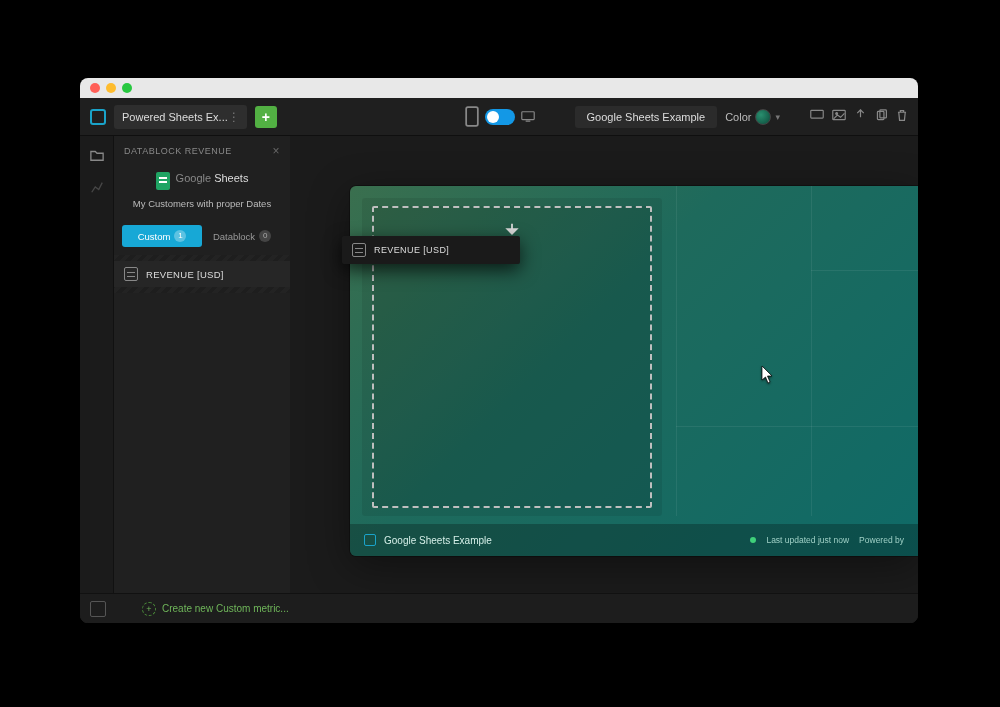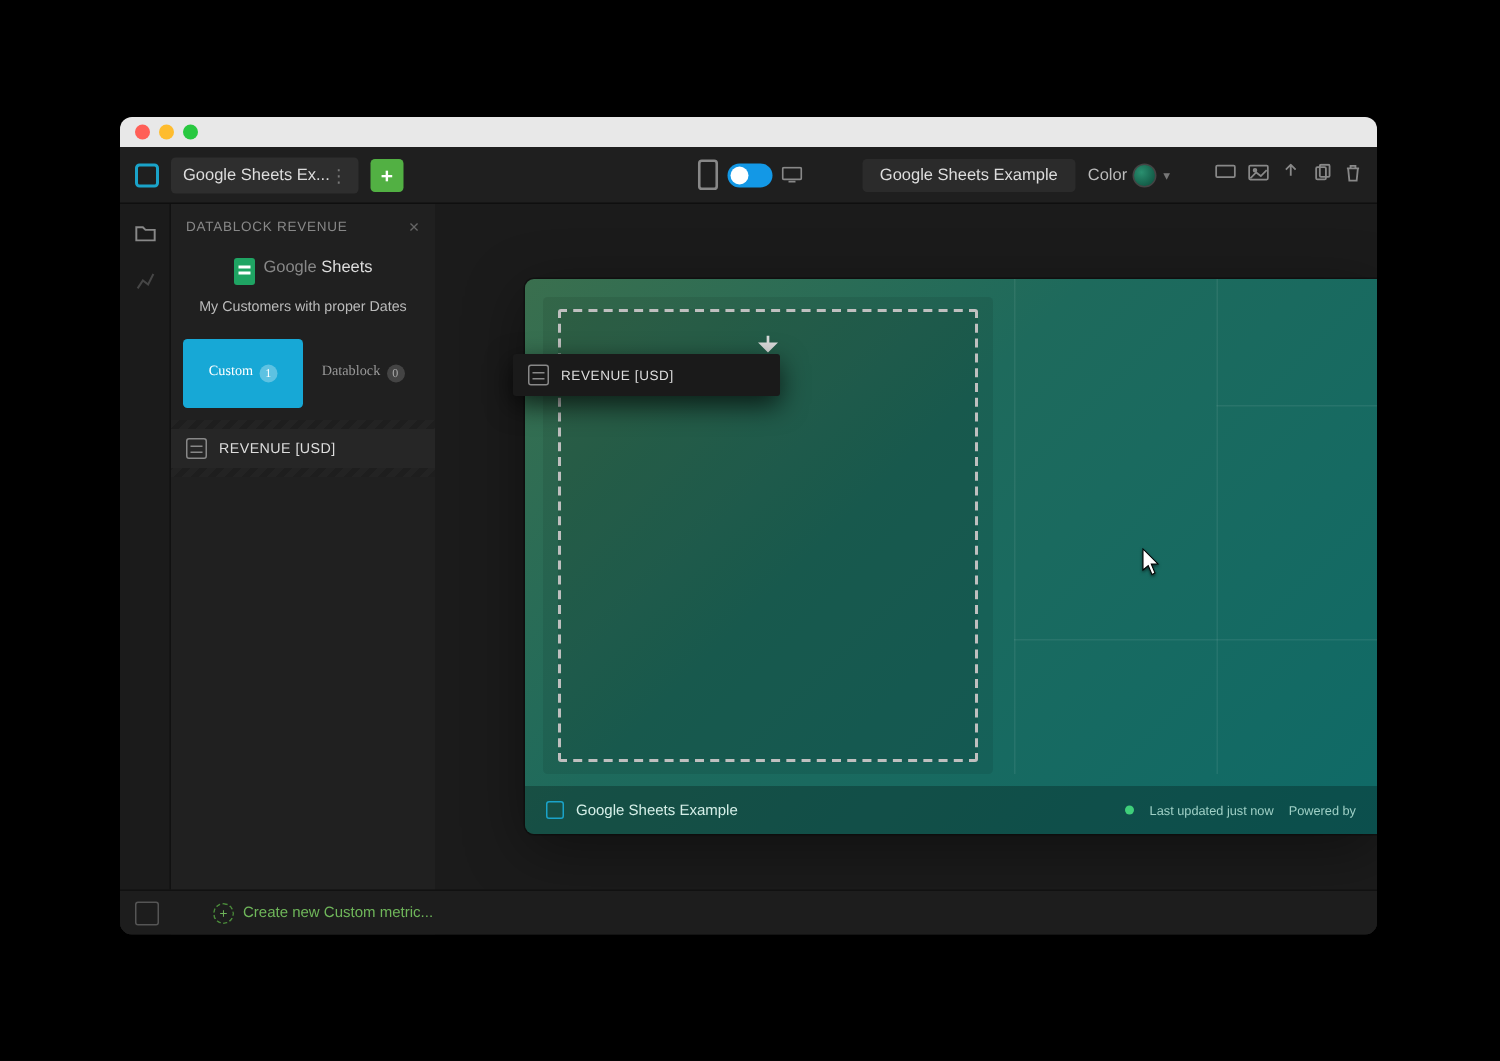--- a/index.html
+++ b/index.html
@@ -149,25 +149,25 @@
     color:#777; font-size:10px;
     gap:6px;
   }
   .search-row svg { width:11px; height:11px; }
 
   .tabs-row {
     display:flex; margin:6px 8px 0; gap:0;
   }
   .pill-tab {
     flex:1; text-align:center;
-    padding:17px 0;
+    padding:5px 0;
     font-size:9.5px;
     border-radius:3px;
     color:#999;
-    display:flex; justify-content:center; gap:4px;font-family:Liberation Serif, serif;
+    display:flex; align-items:center; justify-content:center; gap:4px;
   }
   .pill-tab.active {
     background:#17a8d6; color:#fff;
   }
   .count-badge {
     background: rgba(255,255,255,0.3);
     color:#fff;
     border-radius:7px;
     min-width:12px; height:12px;
     font-size:8px; line-height:12px;
@@ -309,21 +309,21 @@
   <div class="titlebar">
     <div class="tl-dot tl-red"></div>
     <div class="tl-dot tl-yellow"></div>
     <div class="tl-dot tl-green"></div>
   </div>
 
   <div class="toolbar">
     <div class="logo"></div>
 
     <div class="tab-pill">
-      <span>Google Sheets Ex...</span>
+      <span>Powered Sheets Ex...</span>
       <span class="tab-dots">⋮</span>
     </div>
 
     <div class="add-btn">
       <span>+</span>
     </div>
 
     <div class="toolbar-spacer"></div>
 
     <div class="device-icons">

